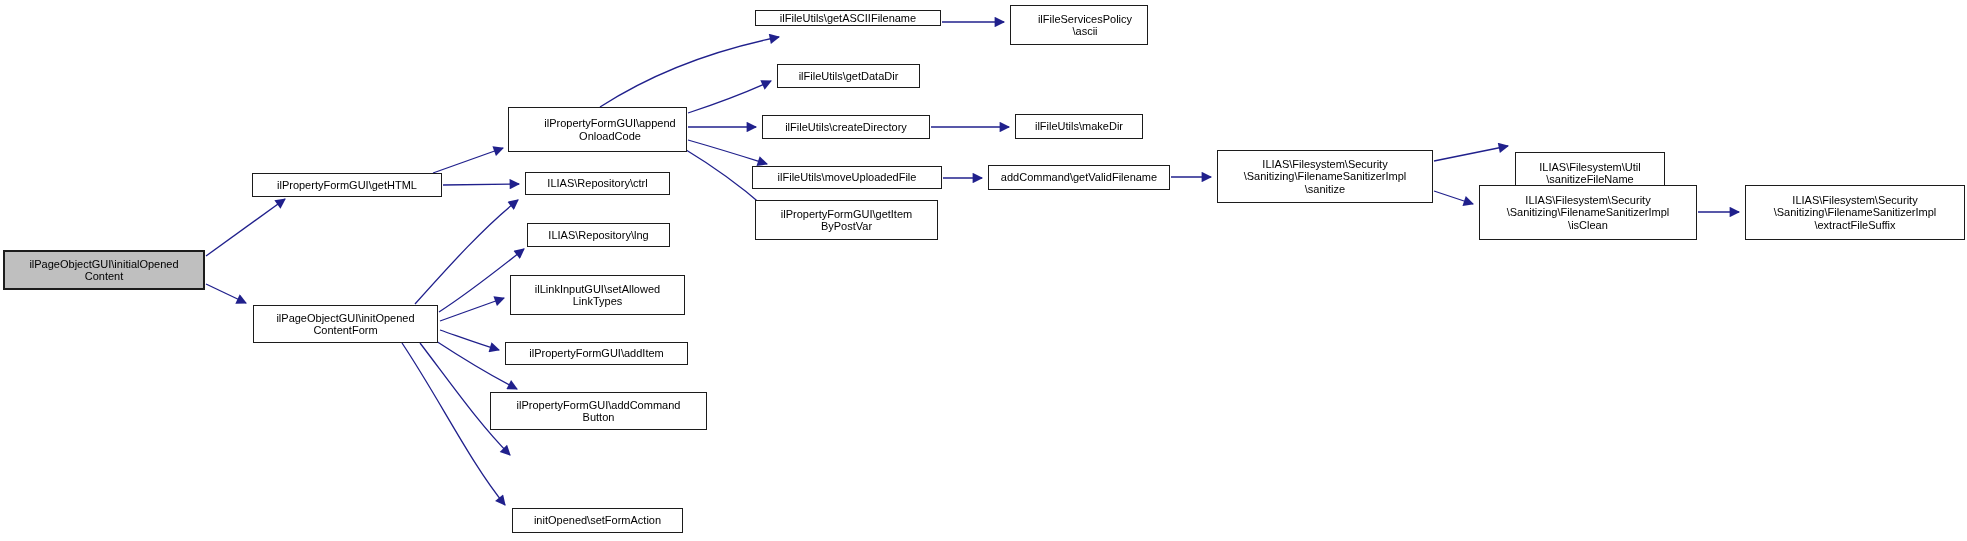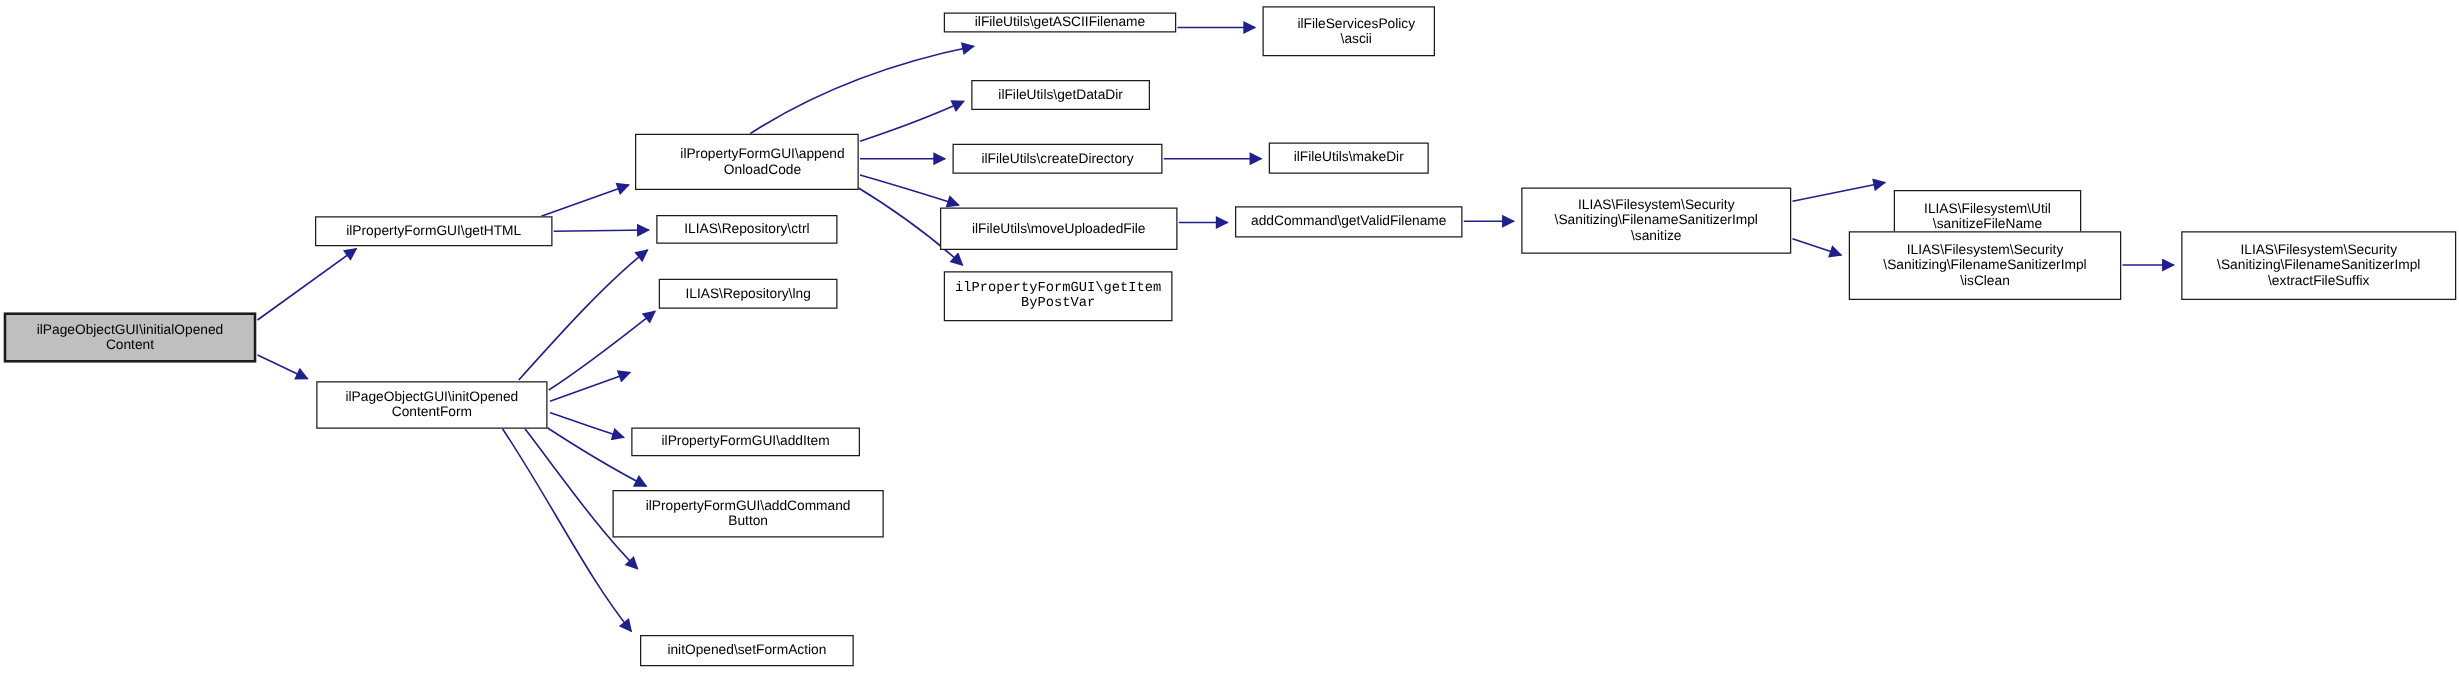--- a/index.html
+++ b/index.html
@@ -56,36 +56,38 @@
   <div class="node" style="left:252px;top:173px;width:190px;height:24px;">ilPropertyFormGUI\getHTML</div>
   <div class="node" style="left:508px;top:107px;width:179px;height:45px;padding-left:28px;">ilPropertyFormGUI\append
 OnloadCode</div>
   <div class="node" style="left:525px;top:172px;width:145px;height:23px;">ILIAS\Repository\ctrl</div>
   <div class="node" style="left:755px;top:10px;width:186px;height:16px;">ilFileUtils\getASCIIFilename</div>
   <div class="node" style="left:1010px;top:5px;width:138px;height:40px;padding-left:15px;">ilFileServicesPolicy
 \ascii</div>
   <div class="node" style="left:777px;top:64px;width:143px;height:24px;">ilFileUtils\getDataDir</div>
   <div class="node" style="left:762px;top:115px;width:168px;height:24px;">ilFileUtils\createDirectory</div>
   <div class="node" style="left:1015px;top:114px;width:128px;height:25px;">ilFileUtils\makeDir</div>
-  <div class="node" style="left:752px;top:166px;width:190px;height:34px;">ilFileUtils\moveUploadedFile</div>
-  <div class="node" style="left:755px;top:217px;width:183px;height:40px;font-family:Liberation Mono, monospace;">ilPropertyFormGUI\getItem
+  <div class="node" style="left:752px;top:166px;width:190px;height:23px;">ilFileUtils\moveUploadedFile</div>
+  <div class="node" style="left:755px;top:200px;width:183px;height:40px;">ilPropertyFormGUI\getItem
 ByPostVar</div>
   <div class="node" style="left:988px;top:165px;width:182px;height:25px;">addCommand\getValidFilename</div>
   <div class="node" style="left:1217px;top:150px;width:216px;height:53px;">ILIAS\Filesystem\Security
 \Sanitizing\FilenameSanitizerImpl
 \sanitize</div>
   <div class="node" style="left:1515px;top:120px;width:150px;height:42px;margin-top:32px;">ILIAS\Filesystem\Util
 \sanitizeFileName</div>
   <div class="node" style="left:1479px;top:185px;width:218px;height:55px;">ILIAS\Filesystem\Security
 \Sanitizing\FilenameSanitizerImpl
 \isClean</div>
   <div class="node" style="left:1745px;top:185px;width:220px;height:55px;">ILIAS\Filesystem\Security
 \Sanitizing\FilenameSanitizerImpl
 \extractFileSuffix</div>
   <div class="node" style="left:253px;top:305px;width:185px;height:38px;">ilPageObjectGUI\initOpened
 ContentForm</div>
   <div class="node" style="left:527px;top:223px;width:143px;height:24px;text-align:center;">ILIAS\Repository\lng</div>
+  <div class="node" style="left:510px;top:275px;width:175px;height:40px;">ilLinkInputGUI\setAllowed
+LinkTypes</div>
   <div class="node" style="left:505px;top:342px;width:183px;height:23px;">ilPropertyFormGUI\addItem</div>
   <div class="node" style="left:490px;top:392px;width:217px;height:38px;">ilPropertyFormGUI\addCommand
 Button</div>
   <div class="node" style="left:512px;top:508px;width:171px;height:25px;">initOpened\setFormAction</div>
 
 </div>
 
 </body></html>

